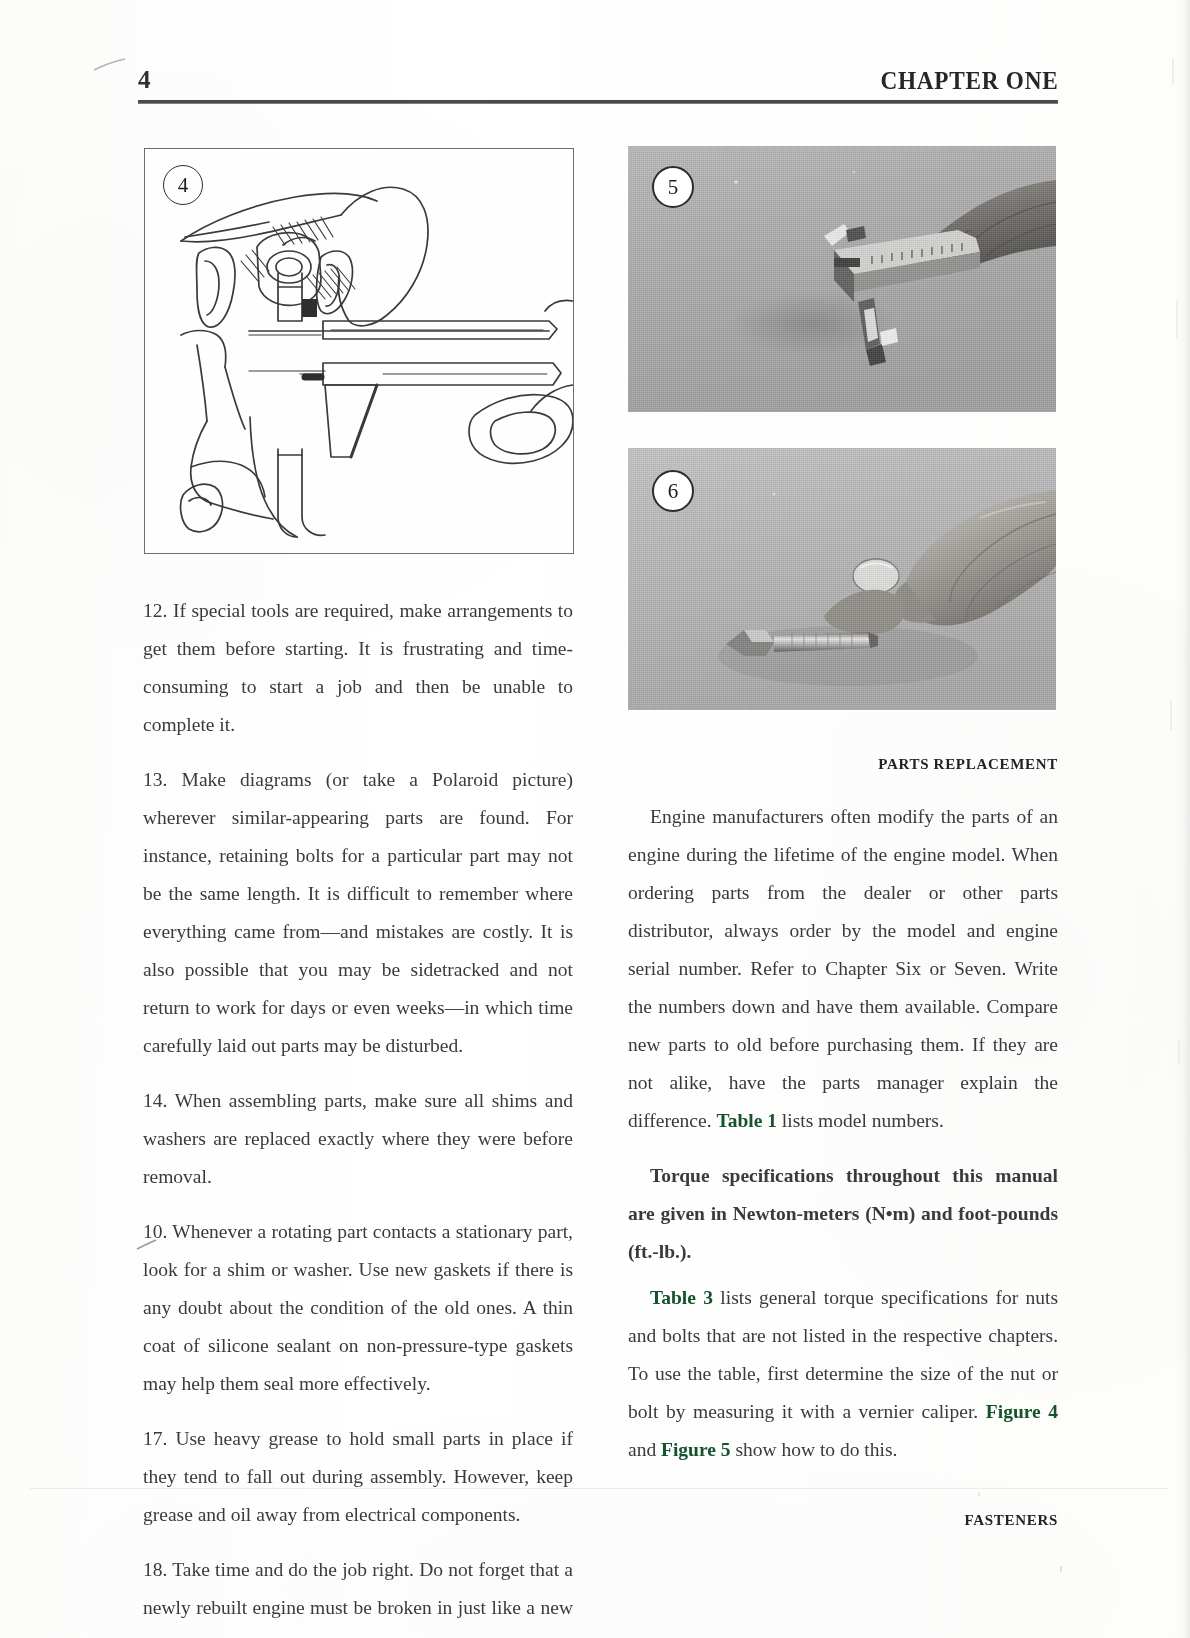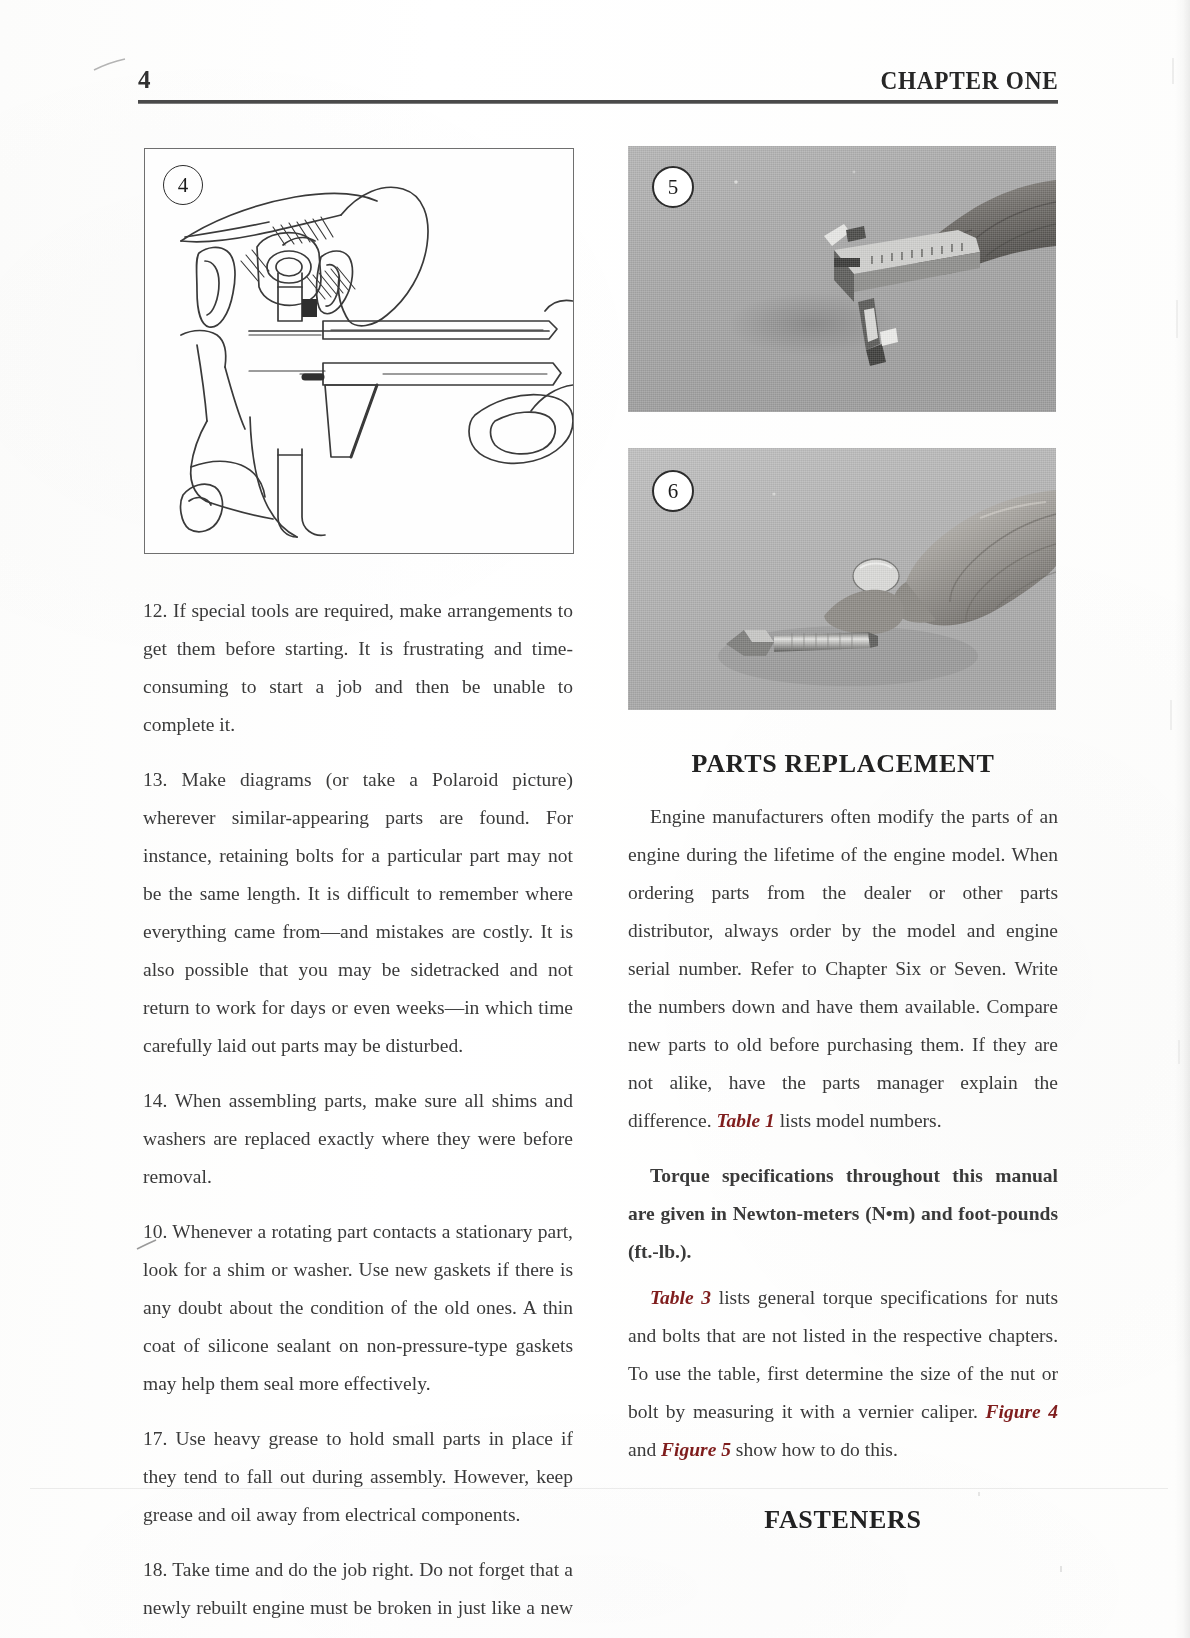--- a/index.html
+++ b/index.html
@@ -172,28 +172,28 @@
     margin: 0 0 17px 0;
     text-align: justify;
     text-justify: inter-word;
   }
   .para:last-child { margin-bottom: 0; }
   .para.indent { text-indent: 22px; }
   .para.tight { margin-bottom: 8px; font-weight: bold; }
 
   .sec-head {
     margin: 0 0 15px 0;
-    text-align: center;
+    text-align: right;
     font-weight: 700;
-    font-size: 26px;
+    font-size: 15px;
     letter-spacing: 0.7px;
     color: #222222;
   }
   .sec-head.spaced-top { margin-top: 32px; }
-  b, strong { font-weight: 700; color: #7f1d1d; font-style: italic; }
+  b, strong { font-weight: 700; color: #14532d; }
 
   
   .pen-mark {
     position: absolute;
     pointer-events: none;
   }
   .baseline-rule {
     position: absolute;
     left: 30px;
     right: 22px;

